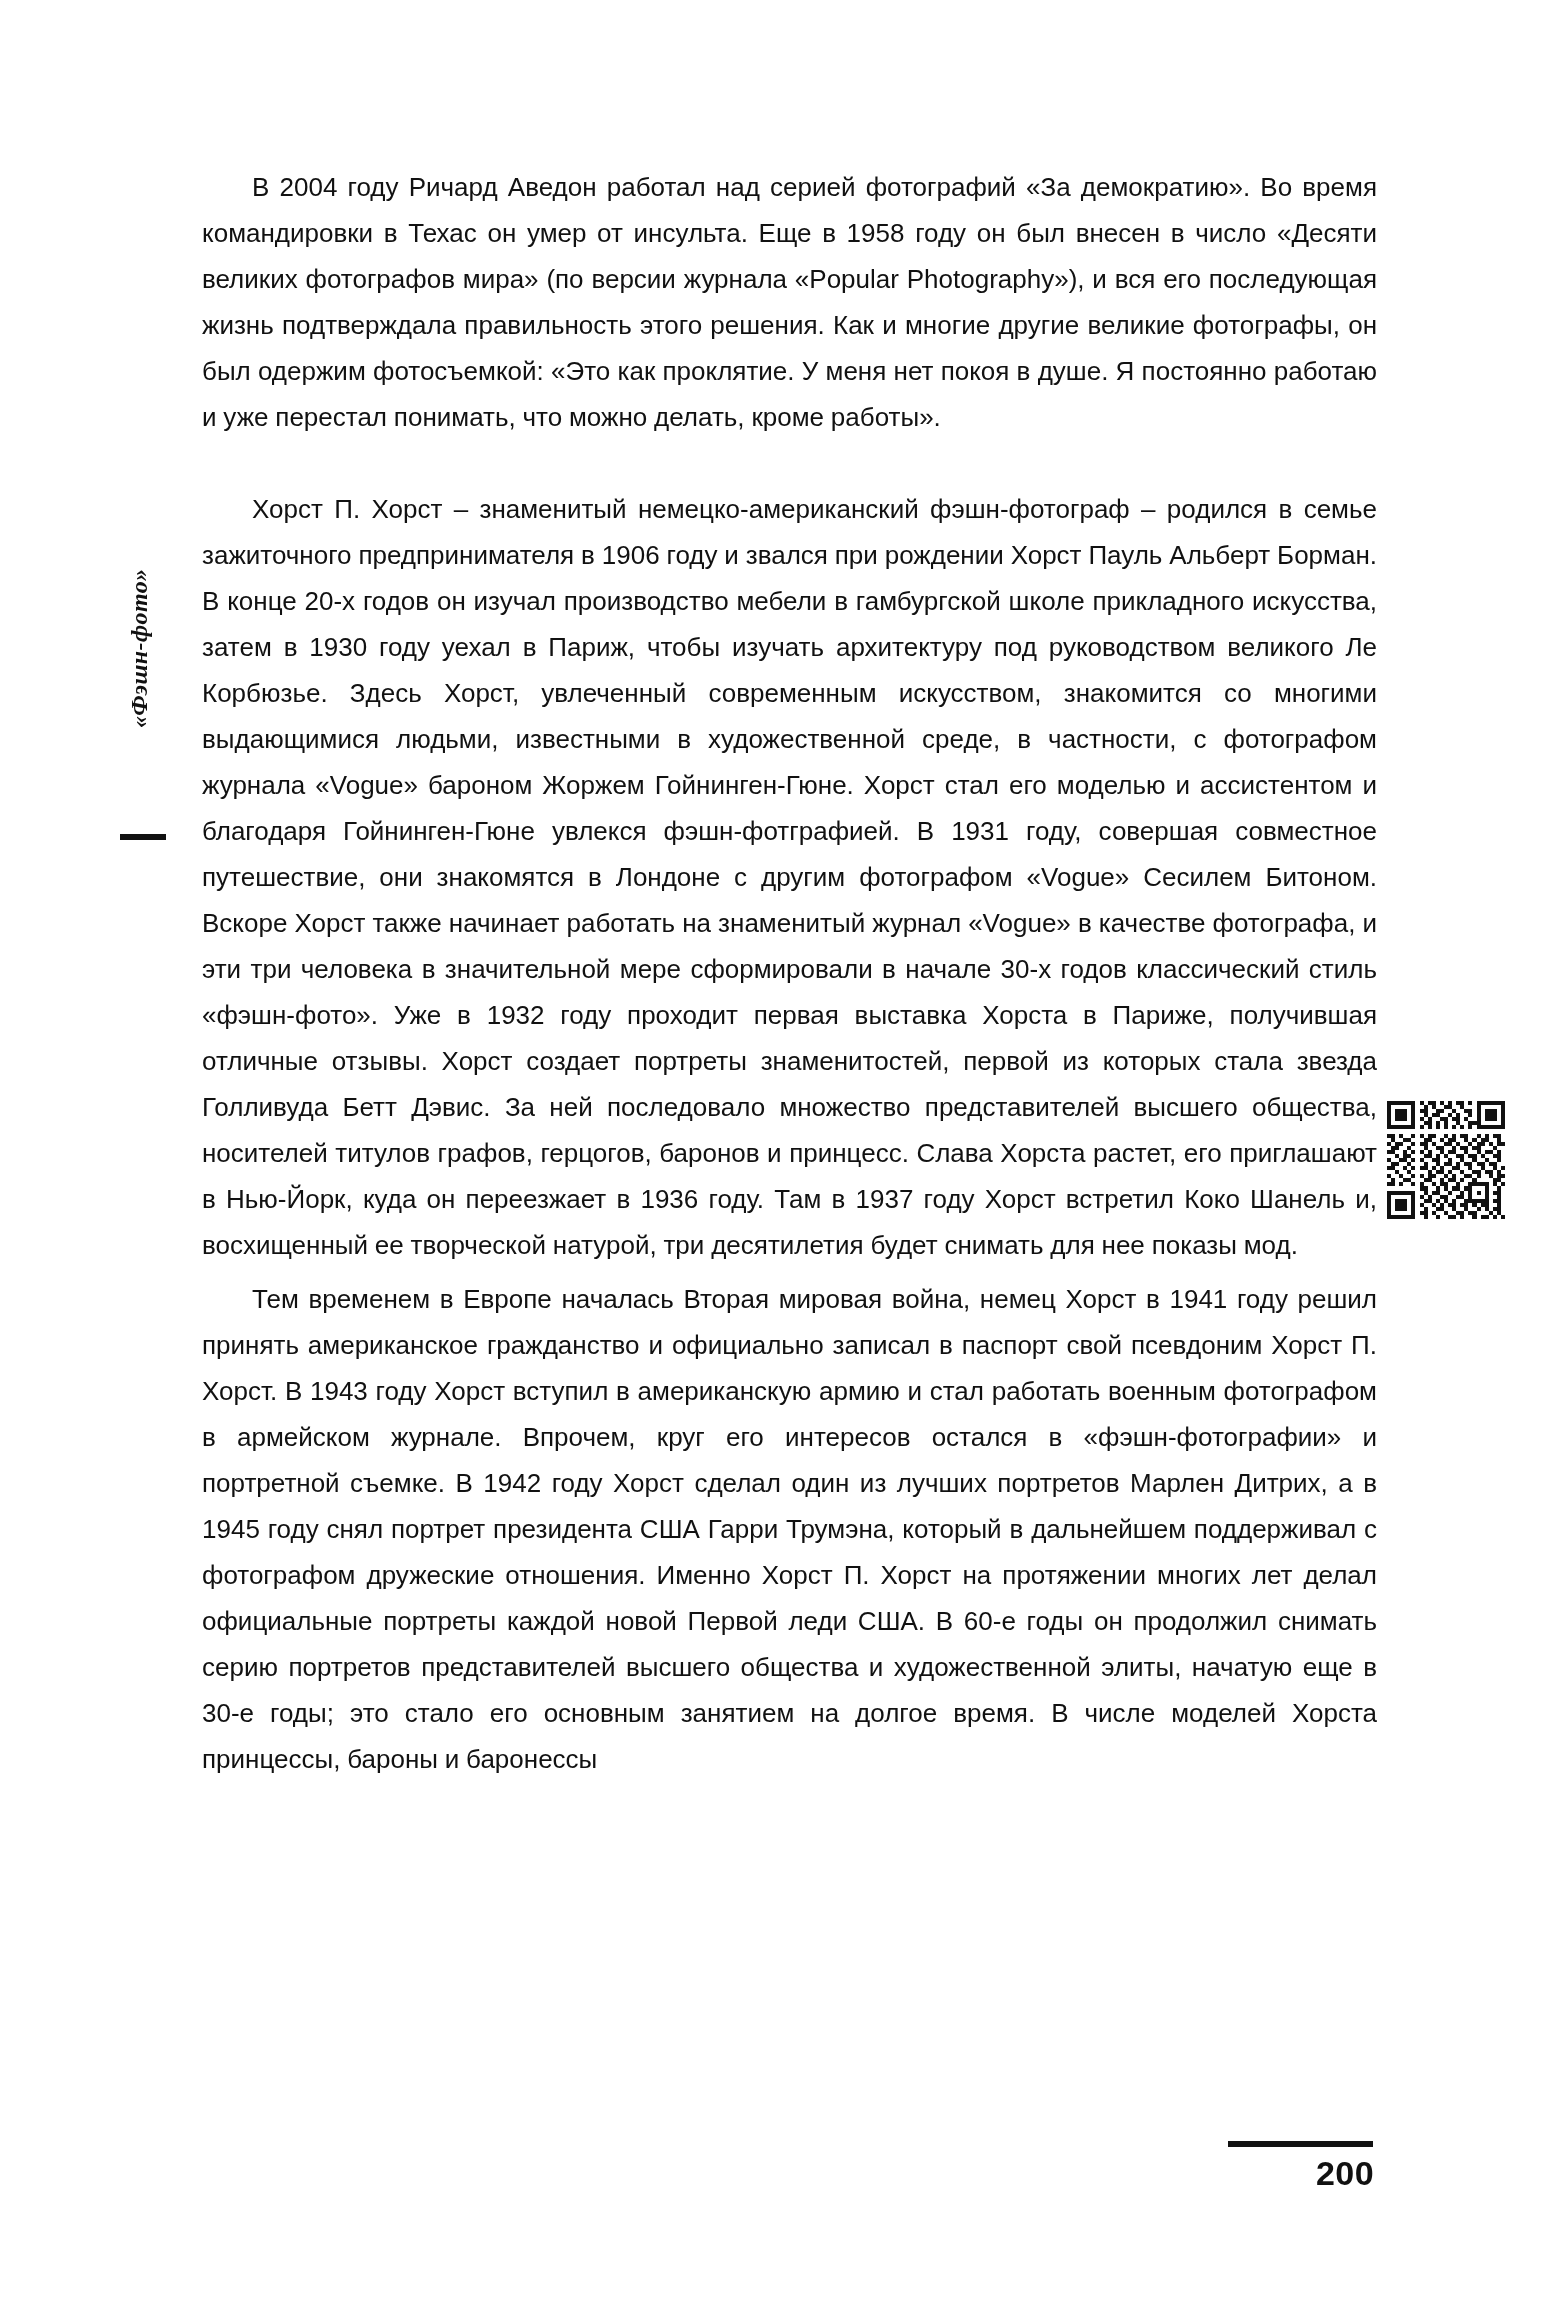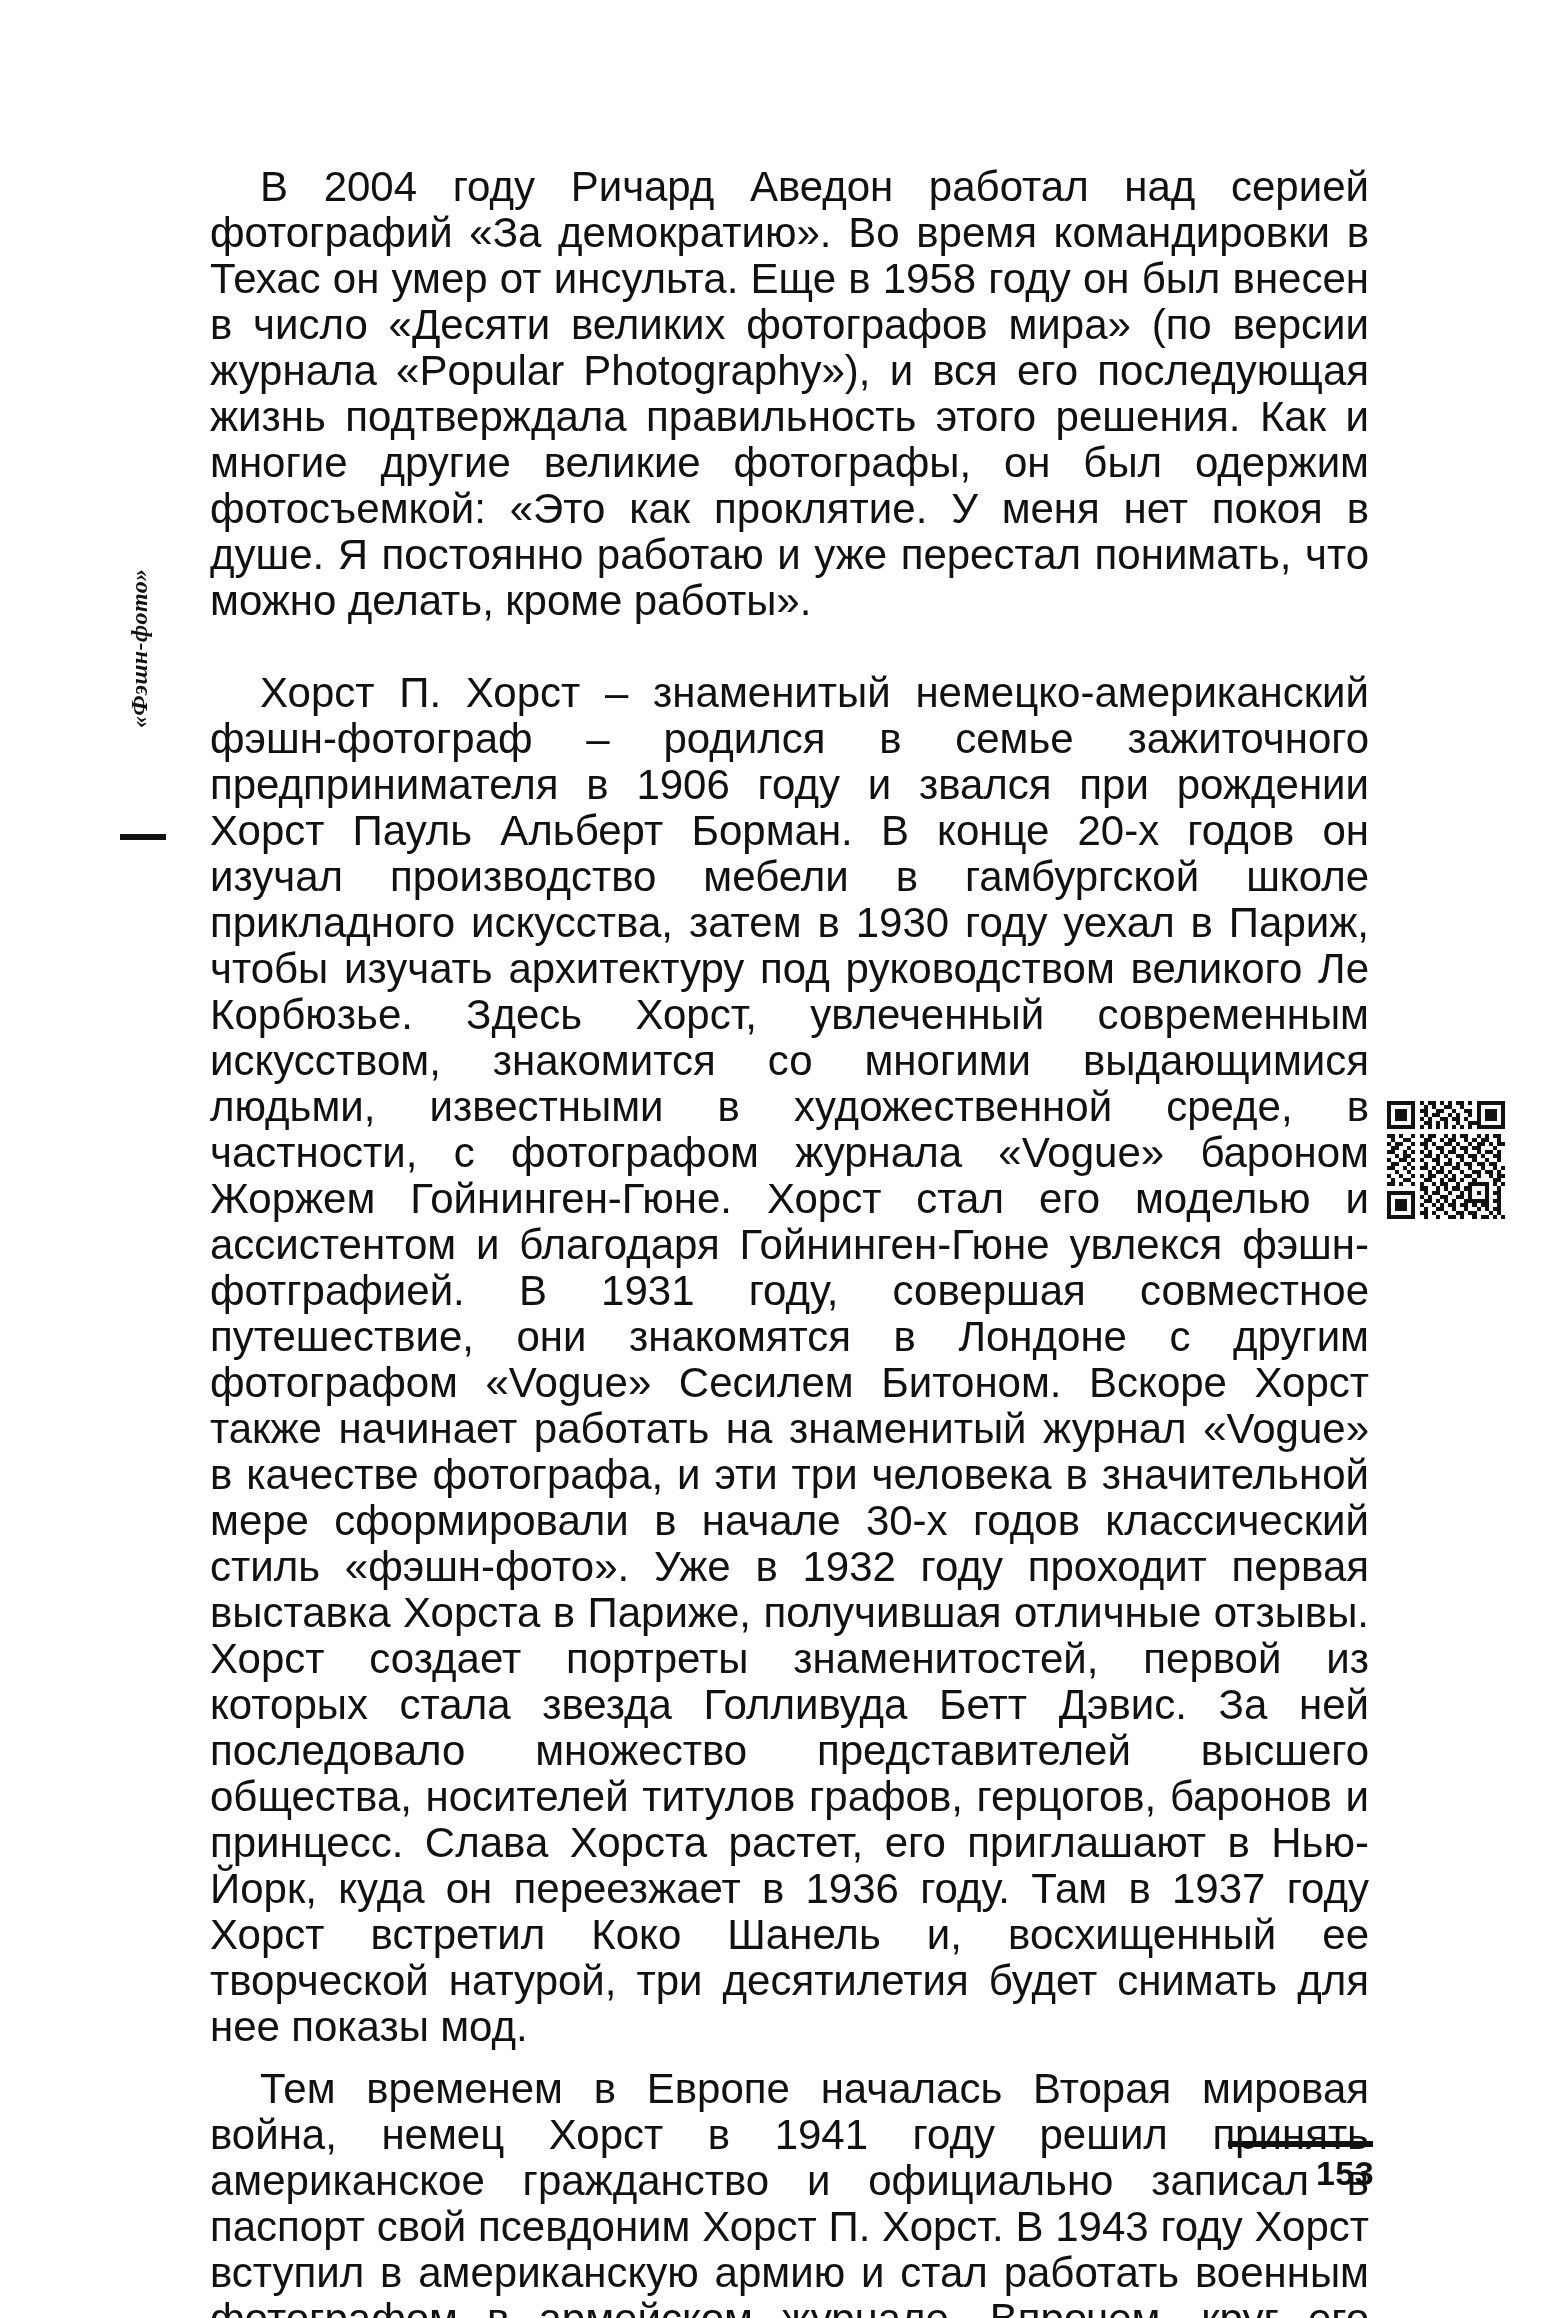--- a/index.html
+++ b/index.html
@@ -58,22 +58,22 @@
   }
 
   
   .textcol {
     position: absolute;
     left: 194px;
     top: 164px;
     width: 1191px;
   }
   p.body {
-    margin: 16px;
-    font-size: 42px;
+    margin: 8px;
+    font-size: 26px;
     line-height: 46px;
     text-align: justify;
     text-justify: inter-word;
     text-indent: 50px;
     word-spacing: -0.4px;
     -webkit-hyphens: none;
     hyphens: none;
   }
   p.body.gap {
     margin-top: 46px;
@@ -380,16 +380,16 @@
           <rect x="18" y="28" width="1" height="1"></rect>
         <rect x="21" y="28" width="1" height="1"></rect>
           <rect x="23" y="28" width="2" height="1"></rect>
         <rect x="26" y="28" width="1" height="1"></rect>
           <rect x="28" y="28" width="1" height="1"></rect>
       </g>
     </svg>
   </div>
 
   <div class="footer-rule"></div>
-  <div class="folio">153</div>
+  <div class="folio">200</div>
 
 </div>
 
 
 </body></html>

